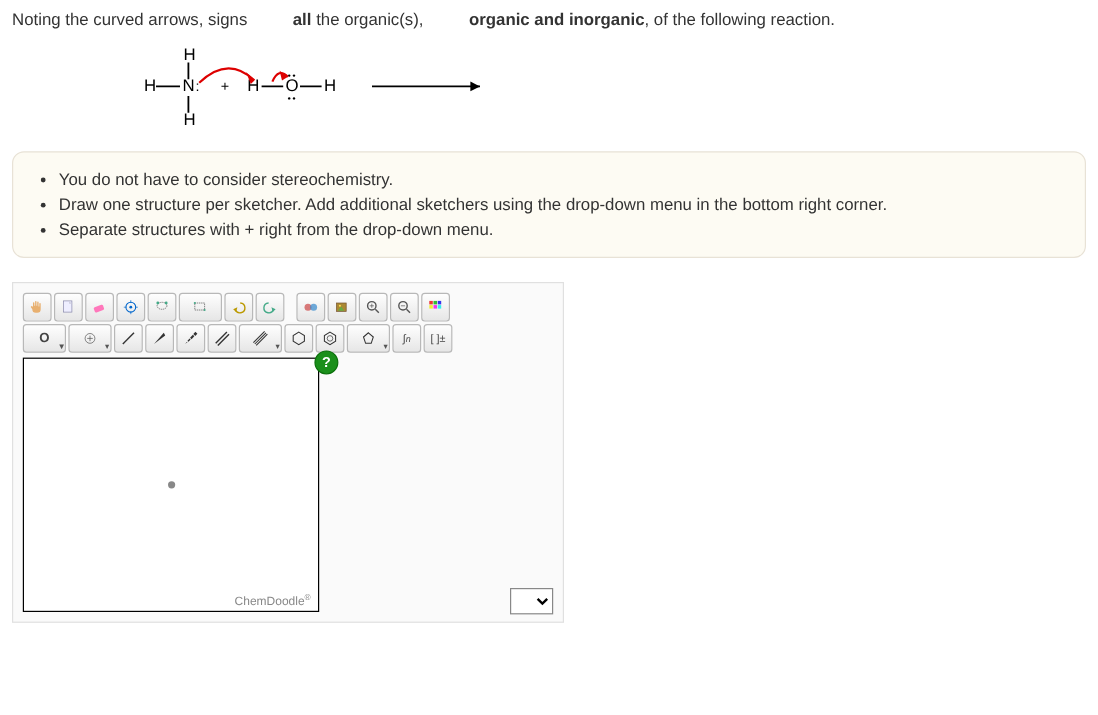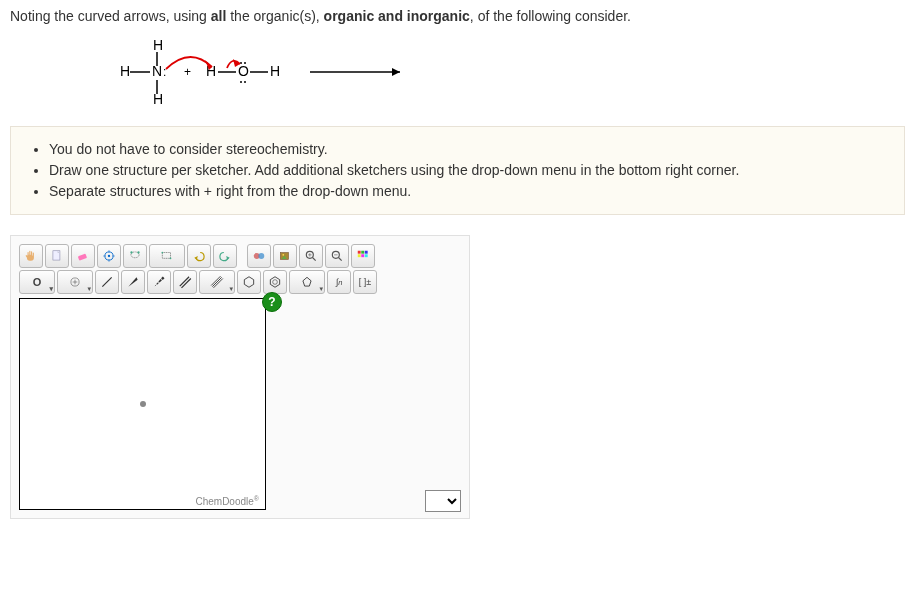--- a/index.html
+++ b/index.html
@@ -9,32 +9,32 @@
     font-size: 14px;
     color: #333;
     background: #fff;
     width: 895px;
   }
   .question-text {
     font-size: 14px;
     color: #333;
     margin-bottom: 12px;
   }
-  .question-text b { font-weight: bold; }
+  .question-text b { font-weight: bold; margin-left: 34px; }
   .reaction-area {
     height: 70px;
     margin-left: 100px;
     margin-bottom: 20px;
     position: relative;
   }
   .reaction-svg { display: block; }
   .hint-box {
     border: 1px solid #e8e2d6;
     background: #fdfbf3;
-    border-radius: 0;
+    border-radius: 10px;
     padding: 12px 16px 12px 20px;
     margin: 10px 0 20px 0;
   }
   .hint-box ul {
     margin: 0;
     padding-left: 18px;
   }
   .hint-box li {
     font-size: 14px;
     color: #333;
@@ -131,21 +131,21 @@
     height: 22px;
     border: 1px solid #888;
     background: #fff;
   }
   svg.icon { width: 14px; height: 14px; }
 </style>
 </head>
 <body>
 
 <div class="question-text">
-  <span>Noting the curved arrows, using </span><b>all</b><span> the organic(s), </span><b>organic and inorganic</b><span>, of the following consider.</span>
+  <span>Noting the curved arrows, signs </span><b>all</b><span> the organic(s), </span><b>organic and inorganic</b><span>, of the following reaction.</span>
 </div>
 
 <div class="reaction-area">
   <svg class="reaction-svg" width="340" height="70" viewBox="0 0 340 70">
 
     <text x="10" y="40" font-family="Arial" font-size="14">H</text>
     <line x1="20" y1="36" x2="40" y2="36" stroke="#000" stroke-width="1.5"></line>
     <text x="42" y="40" font-family="Arial" font-size="14">N</text>
     <text x="53" y="40" font-family="Arial" font-size="12">:</text>
     <line x1="47" y1="30" x2="47" y2="16" stroke="#000" stroke-width="1.5"></line>

